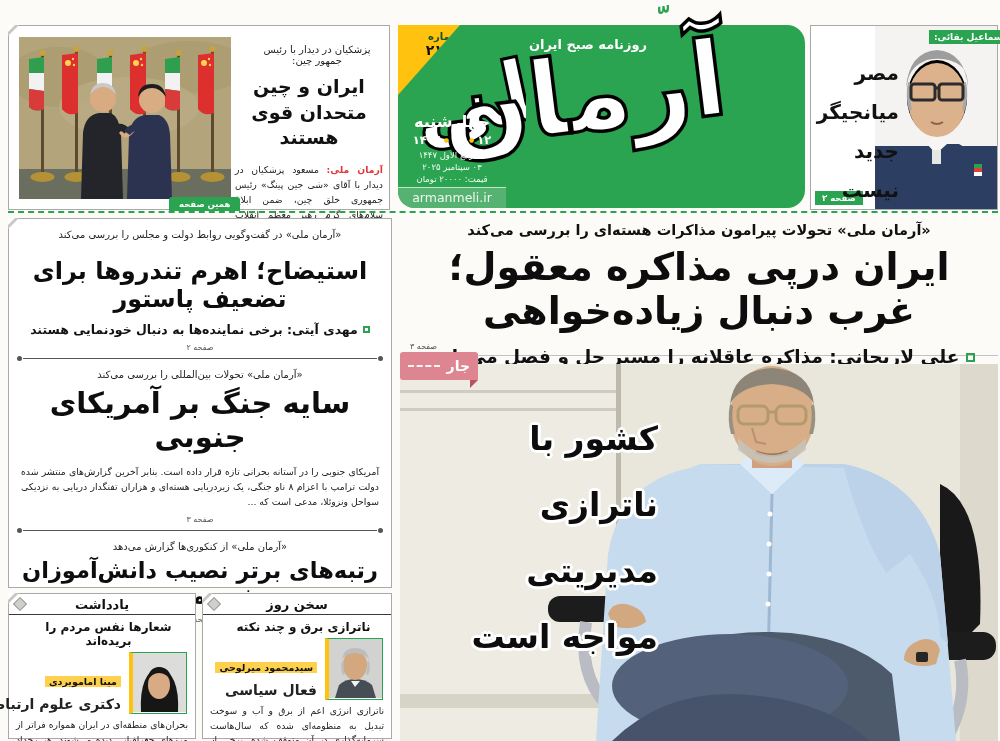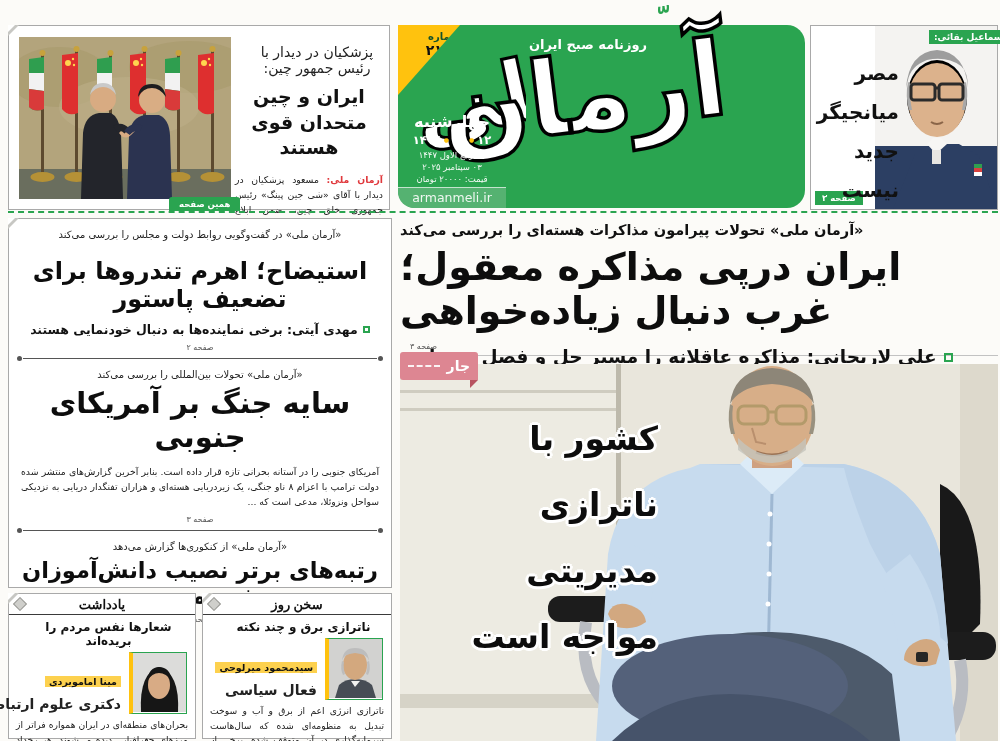--- a/index.html
+++ b/index.html
@@ -51,32 +51,32 @@
     font-size:9px; font-weight:bold; padding:2px 5px; white-space:nowrap; z-index:2;}
   #baghaei-headline { position:absolute; left:6px; top:28px; width:82px; text-align:right;
     font-size:20px; font-weight:bold; color:#111; line-height:1.95; z-index:2; }
   #baghaei-page { position:absolute; left:4px; bottom:4px; background:#2aa450; color:#fff;
     font-size:8.5px; font-weight:bold; padding:2px 7px; }
 
   
   #box-china { left:8px; top:25px; width:382px; height:185px; }
   #china-photo { position:absolute; right:auto; left:10px; top:11px; width:212px; height:162px; }
   #china-text { position:absolute; right:6px; top:8px; width:148px; text-align:center; }
-  #china-kicker { font-size:14px; color:#222; margin-top:10px;margin-left:16px; }
+  #china-kicker { font-size:10px; color:#222; margin-top:10px;margin-left:16px; }
   #china-headline { font-size:19px; font-weight:bold; color:#111; line-height:1.35; margin-top:8px; }
   #china-lead { font-size:9.3px; color:#222; text-align:justify; margin-top:12px; line-height:1.6; }
   #china-lead .redlbl { color:#e0393d; font-weight:bold; }
   #china-tag { position:absolute; left:160px; bottom:-2px; background:#2aa450; color:#fff;
     font-size:8.5px; font-weight:bold; padding:2px 10px; border-radius:3px 3px 0 0; }
 
   
   #green-rule { left:8px; top:211px; width:990px; border-top:2px dashed #2aa450; }
 
   
-  #main-block { left:400px; top:216px; width:598px; height:140px; border-bottom:1px solid #c2c2c2; text-align:left;}
+  #main-block { left:400px; top:216px; width:598px; height:140px; border-bottom:1px solid #c2c2c2; text-align:center;}
   #main-kicker { font-size:14.5px; font-weight:bold; color:#111; margin-top:6px; }
   #main-headline { font-size:38px; font-weight:bold; color:#0d0d0d; margin-top:7px; letter-spacing:-1px; }
   #main-sub { font-size:18.5px; font-weight:bold; color:#111; margin-top:13px; }
   .gsq { display:inline-block; width:9px; height:9px; border:2.5px solid #2aa450; margin-left:7px; vertical-align:1px; }
   #main-page { position:absolute; left:10px; bottom:4px; font-size:8px; color:#555; }
 
   
   #left-col { left:8px; top:218px; width:384px; height:370px; }
   .item { text-align:center; position:relative; }
   .kicker { font-size:10px; color:#222; }
@@ -91,21 +91,21 @@
      border-radius:50%; background:#555; }
   .sep::before{ right:-6px; } .sep::after{ left:-6px; }
   #item2-body { display:flex; gap:10px; padding:0 12px; margin-top:10px; direction:rtl; }
   #item2-body > div { flex:1; font-size:9.3px; line-height:1.62; text-align:justify; color:#1a1a1a; }
   #item2-body .redlbl { color:#e0393d; font-weight:bold; }
 
   
   .bottom-box { top:593px; height:146px; }
   #note-box { left:8px; width:188px; }
   #speech-box { left:202px; width:190px; }
-  .bb-header { position:relative; height:21px; border-bottom:1.5px solid #3a3a3a; text-align:center;font-family:Liberation Serif, serif; }
+  .bb-header { position:relative; height:21px; border-bottom:1.5px solid #3a3a3a; text-align:center; }
   .bb-header .title { font-size:13px; font-weight:bold; color:#111; line-height:21px; }
   .bb-header .diamond { position:absolute; left:6px; top:5px; width:10px; height:10px;
       background:#cfcfcb; border:1px solid #9a9a96; transform:rotate(45deg); }
   .bb-head2 { font-size:12px; font-weight:bold; color:#111; text-align:center; margin-top:5px;margin-left:13px; }
   .authrow { position:relative; height:64px; margin-top:4px; }
   .authphoto { position:absolute; left:auto; right:8px; top:0; width:58px; height:62px;
       border:1.5px solid #2aa450; border-left:4px solid #ffc20e; }
   .authname { position:absolute; right:74px; top:24px; background:#fdd14e; color:#111;
       font-size:9.5px; font-weight:bold; padding:0 4px; white-space:nowrap; }
   .authrole { position:absolute; right:74px; top:44px; font-size:14px; font-weight:bold; color:#222; white-space:nowrap;}

